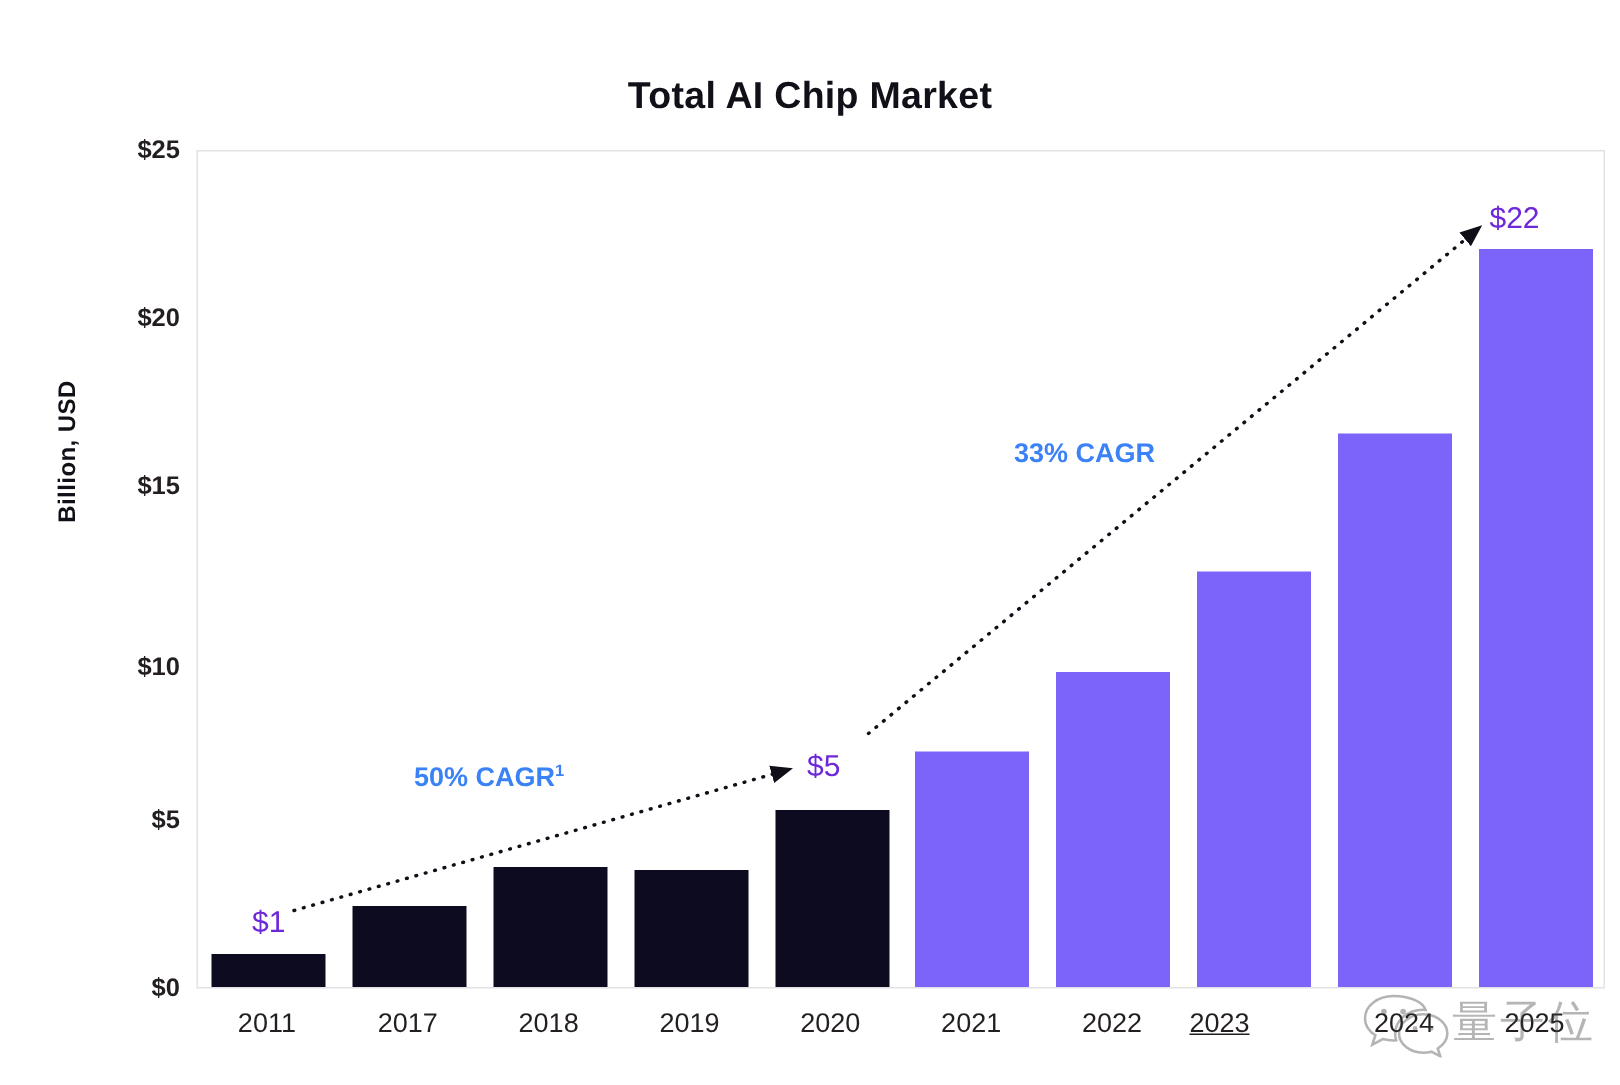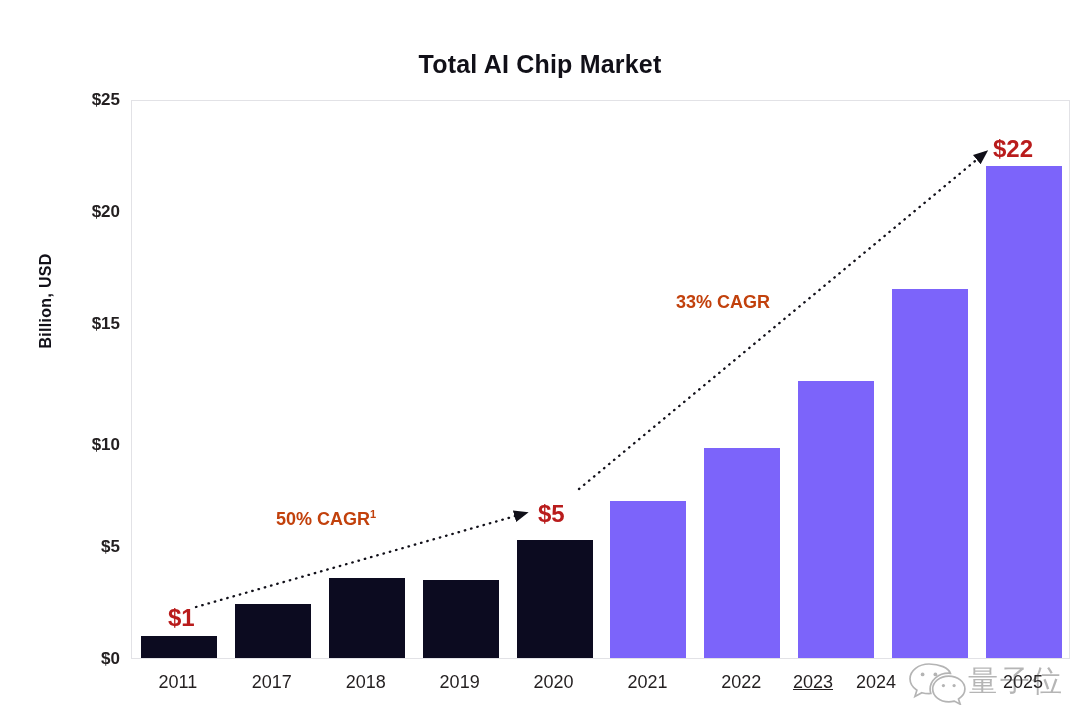--- a/index.html
+++ b/index.html
@@ -101,33 +101,33 @@
     color: #231f20;
     transform: translateX(-50%);
     white-space: nowrap;
   }
 
   
   .annotation-text {
     position: absolute;
     font-size: 18px;
     font-weight: bold;
-    color: #c2410c;
+    color: #3b82f6;
     white-space: nowrap;
   }
   .annotation-text sup {
     font-size: 11px;
     vertical-align: super;
     font-weight: bold;
   }
   .value-label {
     position: absolute;
-    font-size: 24px;
-    font-weight: bold;
-    color: #b91c1c;
+    font-size: 20px;
+    font-weight: normal;
+    color: #6d28d9;
     white-space: nowrap;
   }
 
   #arrow-layer {
     position: absolute;
     left: 0;
     top: 0;
     width: 1080px;
     height: 723px;
     pointer-events: none;
@@ -189,21 +189,21 @@
 
   <div id="x-ticks">
       <div class="x-tick-label" style="left: 177.95px;">2011</div>
       <div class="x-tick-label" style="left: 271.85px;">2017</div>
       <div class="x-tick-label" style="left: 365.75px;">2018</div>
       <div class="x-tick-label" style="left: 459.65px;">2019</div>
       <div class="x-tick-label" style="left: 553.55px;">2020</div>
       <div class="x-tick-label" style="left: 647.45px;">2021</div>
       <div class="x-tick-label" style="left: 741.35px;">2022</div>
       <div class="x-tick-label" style="left: 813px; text-decoration: underline;">2023</div>
-      <div class="x-tick-label" style="left: 876px;">2024</div>
+      <div class="x-tick-label" style="left: 936px;">2024</div>
       <div class="x-tick-label" style="left: 1023.05px;">2025</div>
     </div>
 
   <svg id="arrow-layer" viewBox="0 0 1080 723" width="1080" height="723" xmlns="http://www.w3.org/2000/svg">
     <defs>
       <marker id="arrowhead" markerWidth="7" markerHeight="7" refX="5.2" refY="3" orient="auto">
         <path d="M0,0.4 L6.4,3 L0,5.6 z" fill="#100f18"></path>
       </marker>
     </defs>
     <g id="arrow-paths">

